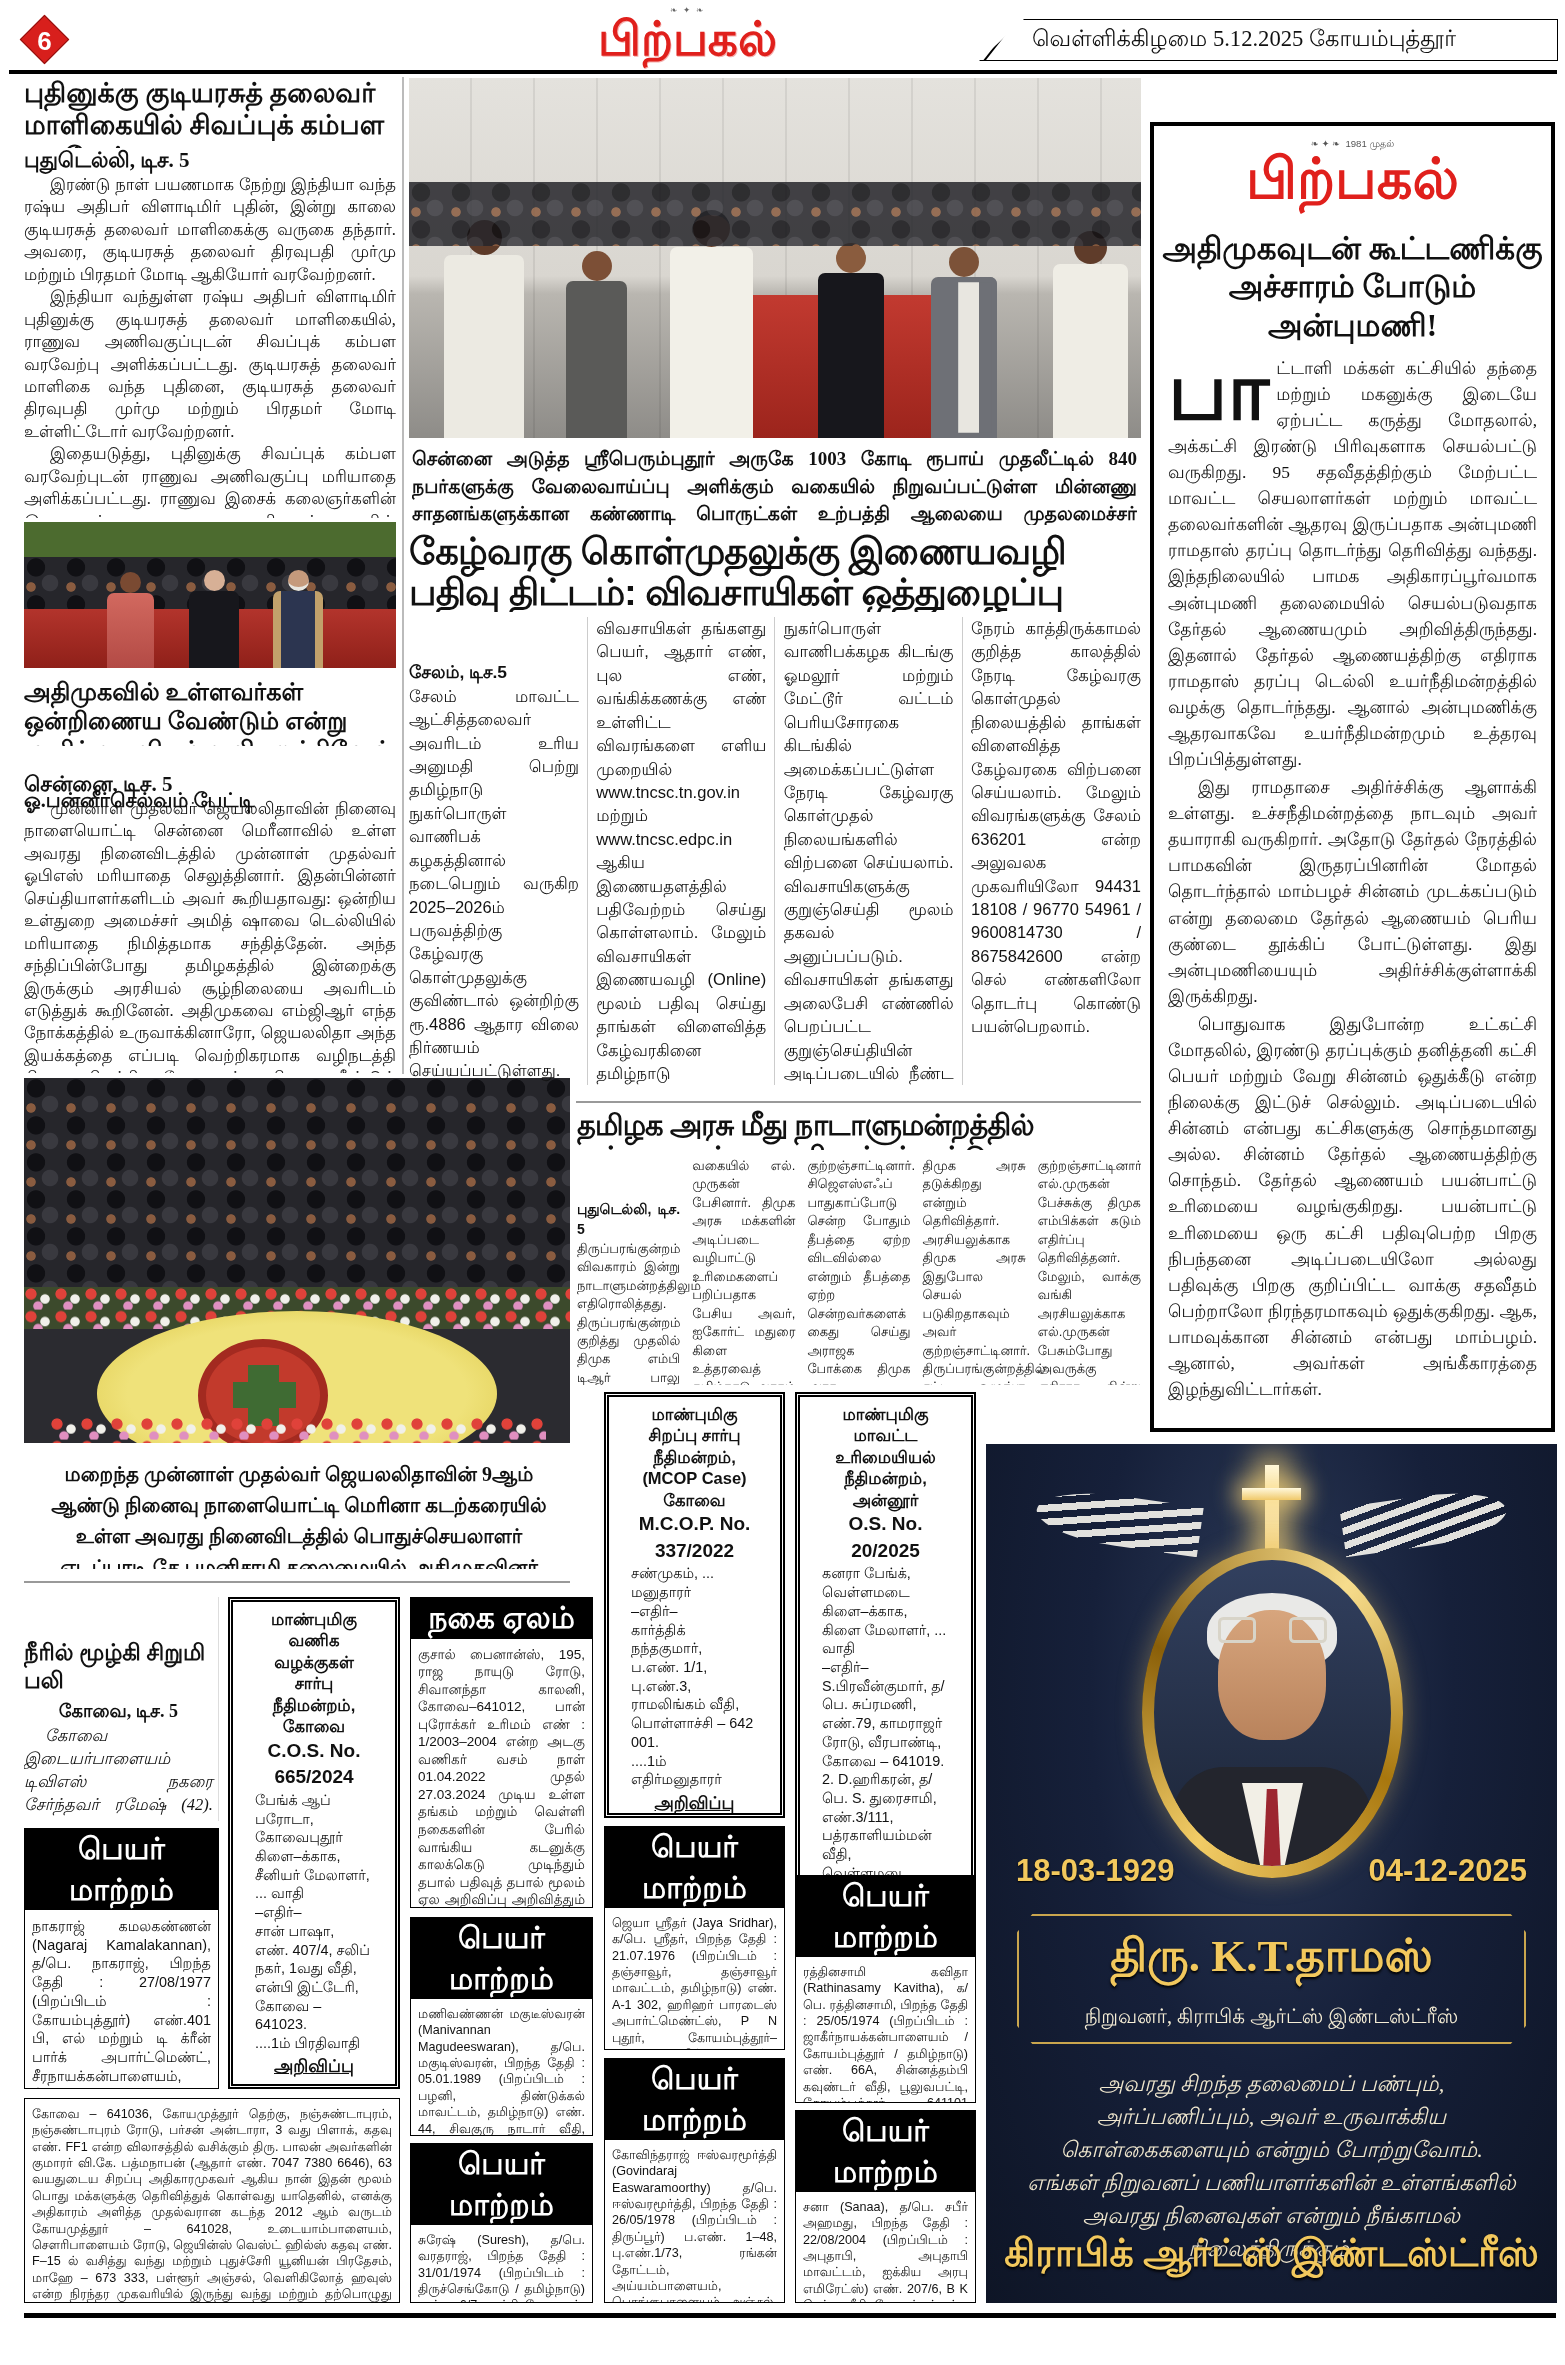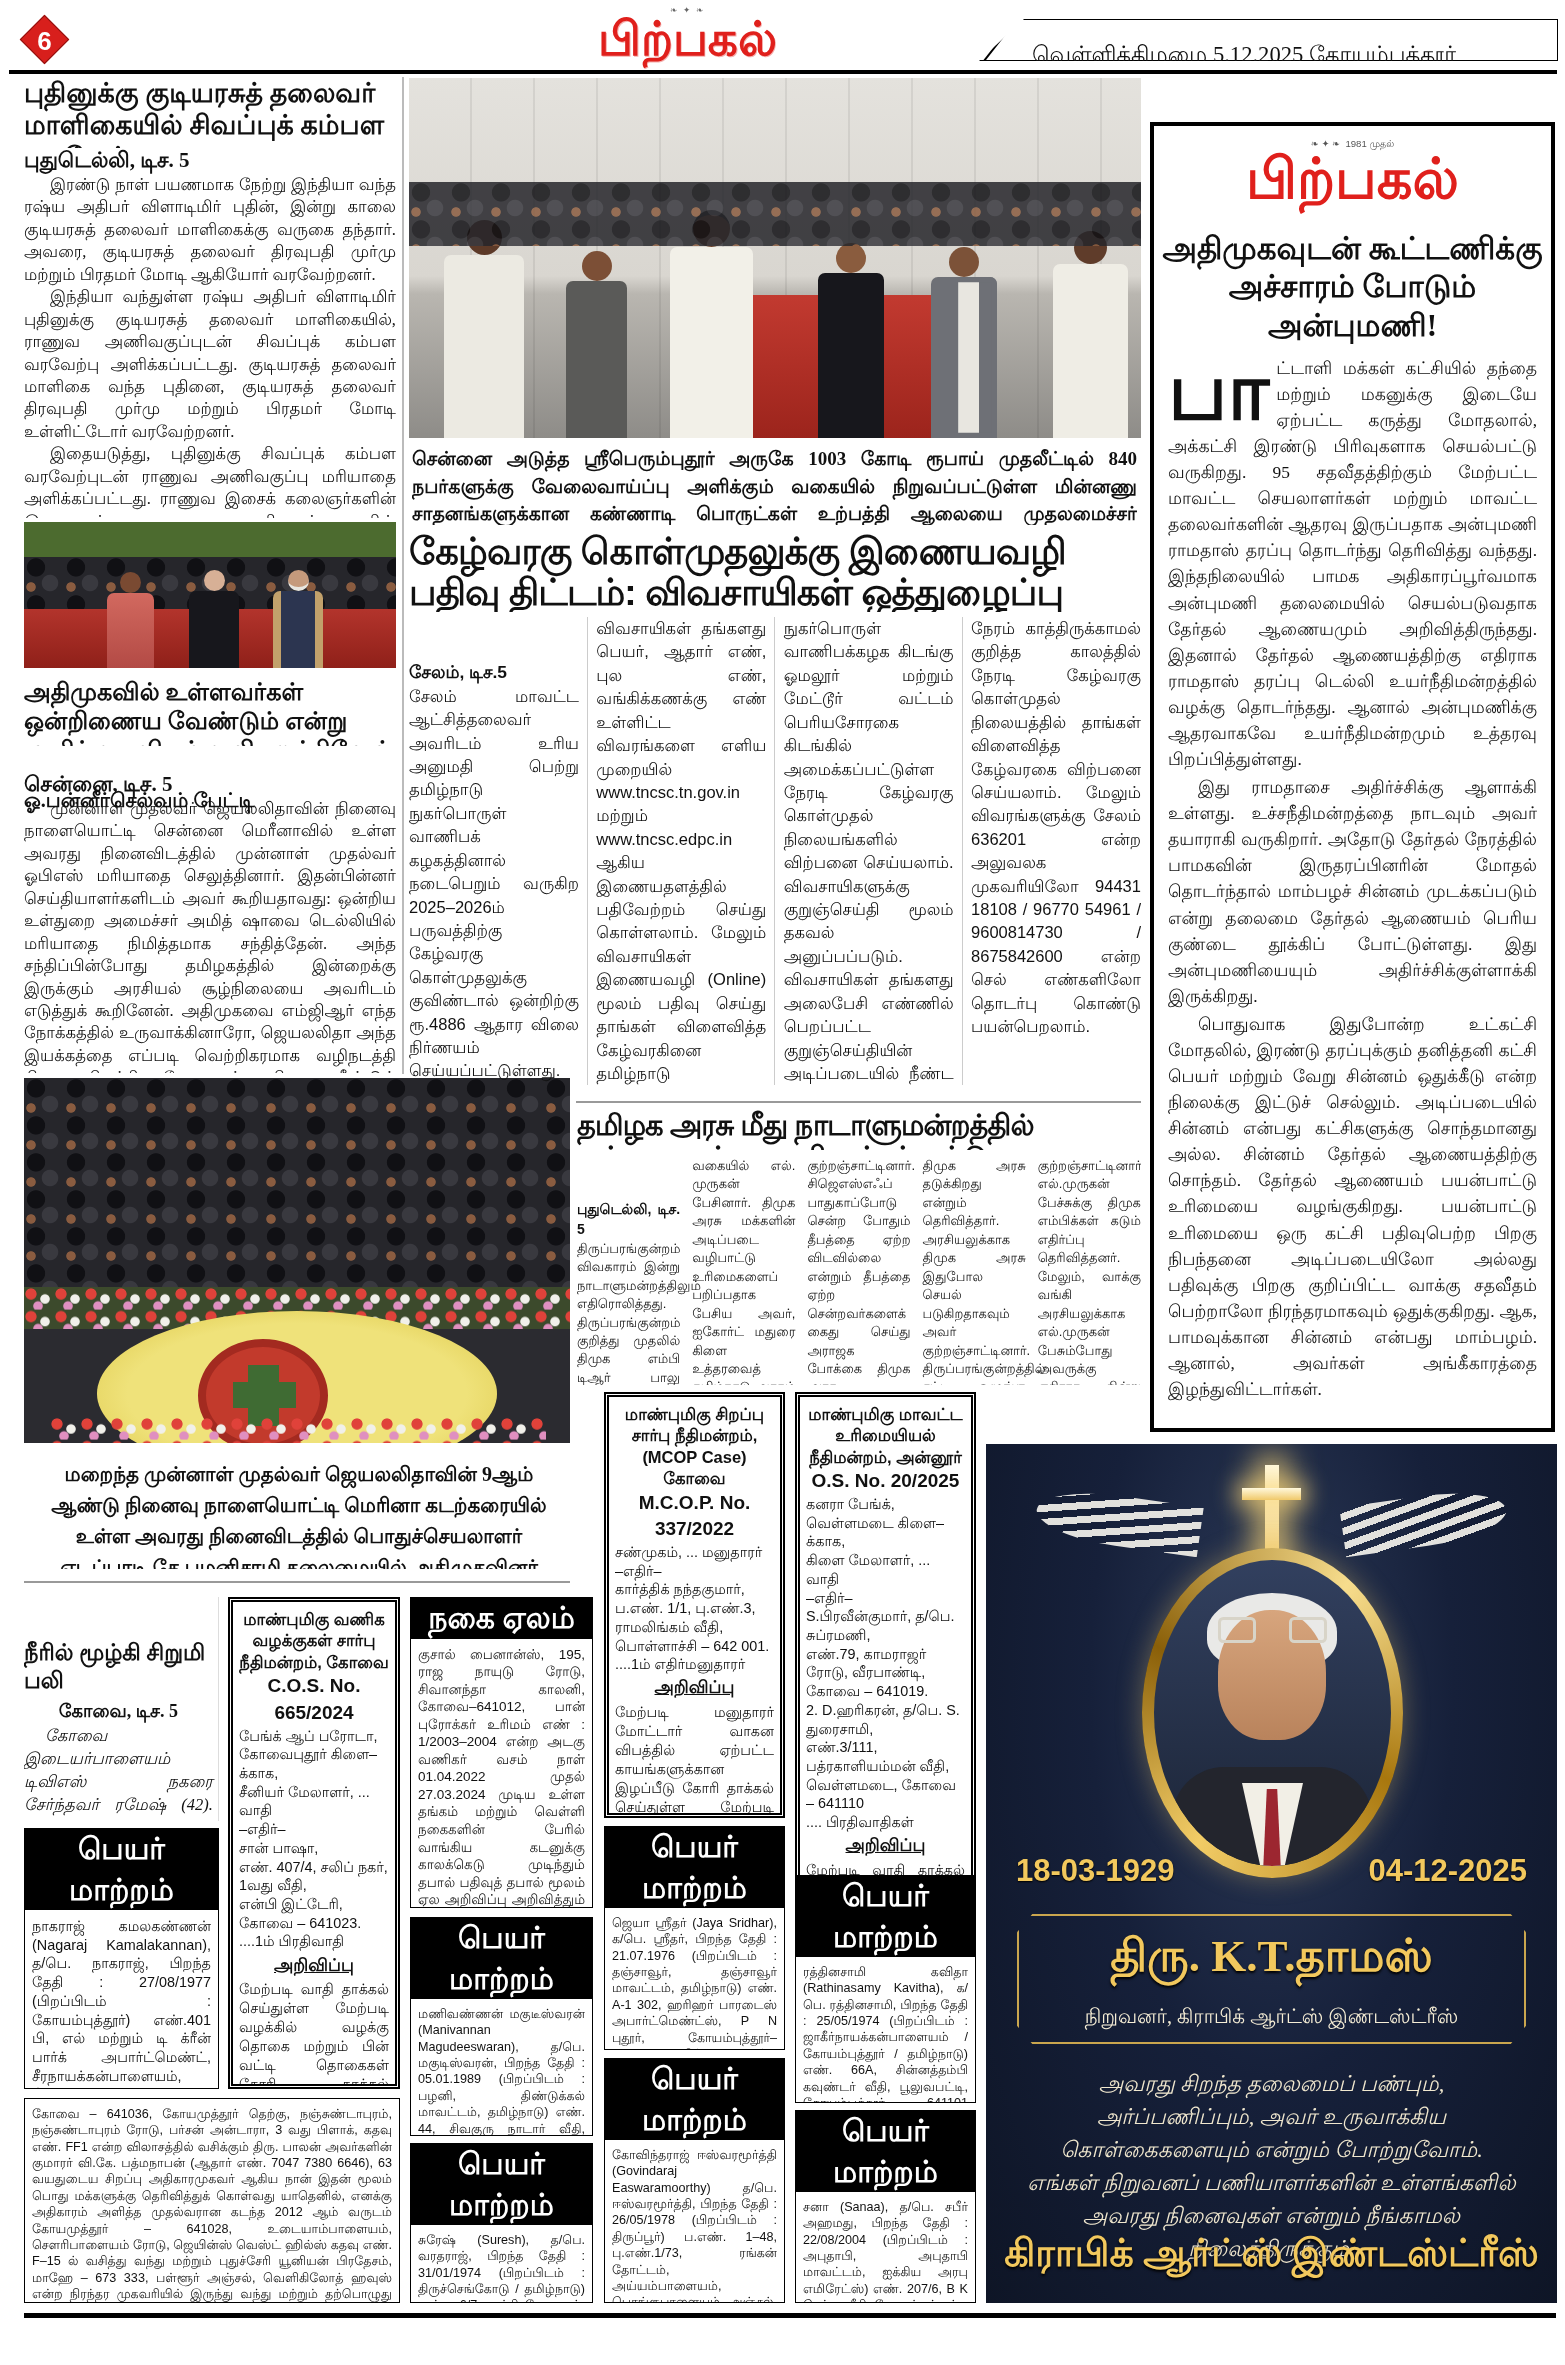--- a/index.html
+++ b/index.html
@@ -17,21 +17,21 @@
   .badge .diamond { position:absolute; left:6px; top:6px; width:35px; height:35px;
       background:#d81f1c; border:1.7px solid #8e0f0d; transform:rotate(45deg); }
   .badge .num { position:absolute; left:0; top:10.4px; width:47px; text-align:center;
       color:#fff; font: bold 26px "Liberation Sans", sans-serif; }
   .masthead { left:531px; top:5.2px; width:313px; text-align:center; }
   .masthead .emblem { font:8.7px "Liberation Sans",sans-serif; color:#666; letter-spacing:1.7px; }
   .masthead .title { font: bold 47px "Liberation Serif", serif; color:#e0201c; line-height:1.05;
       text-shadow:0.9px 0.9px 0 #f4b1af; }
   .datebox { left:979px; top:19px; width:579px; height:42px; border:1.7px solid #000;
       clip-path:polygon(45px 0, 100% 0, 100% 100%, 0 100%); }
-  .datebox .inner { position:absolute; left:52px; top:22px; font:22.6px "Liberation Serif",serif;text-align:right; }
+  .datebox .inner { position:absolute; left:52px; top:6px; font:22.6px "Liberation Serif",serif;text-align:right; }
   .datebox .slash { position:absolute; left:17.4px; top:-5.2px; width:1.7px; height:56px; background:#000;
       transform:rotate(38deg); }
   .toprule { left:8.7px; top:70px; width:1548px; height:3.5px; background:#000; }
 
   
   .headline1 { font: bold 27px/1.18 "Liberation Serif", serif; }
   .headline2 { font: bold 24px/1.2 "Liberation Serif", serif; }
   .dateline { font: bold 21px "Liberation Serif", serif; }
   .body19 { font: 16.5px/1.36 "Liberation Serif", serif; }
   .body19 p { text-indent:26px; }
@@ -59,21 +59,21 @@
      background-image: radial-gradient(circle at 7px 7px, #e89b27 5.2px, transparent 6px),
                        radial-gradient(circle at 19px 15.7px, #d8col 0, transparent 0),
                        radial-gradient(circle at 17.4px 17.4px, #c8442c 4.3px, transparent 5.2px);
      background-size: 26px 22.6px; }
 
   
   .ncbox { border:1.7px solid #000; background:#fff; }
   .ncbox .bar { background:#000; color:#fff; text-align:center;
       font: bold 30px/1.35 "Liberation Serif", serif; }
   .ncbox .nbody { padding:7px 7px 3.5px; font:14.4px/1.3 "Liberation Sans", sans-serif; text-align:justify; }
-  .notice { border:5.2px double #000; background:#fff; padding:7px 6px; }
+  .notice { border:5.2px double #000; background:#fff; padding:7px 22px; }
   .notice .ncourt { text-align:center; font: bold 16.5px/1.3 "Liberation Sans", sans-serif; }
   .notice .ncase { text-align:center; font: bold 19px/1.4 "Liberation Sans", sans-serif; }
   .notice .nparties { font:14.4px/1.3 "Liberation Sans", sans-serif; white-space:pre-line; }
   .notice .nsub { text-align:center; font: bold 17.4px "Liberation Sans", sans-serif;
       text-decoration:underline; margin:3.5px 0; }
   .notice .ntext { font:14.4px/1.32 "Liberation Sans", sans-serif; text-align:justify; }
 
   
   .edit { border:4.3px solid #000; background:#fff; }
   .edit .kicker { margin:8.7px 12px 0; background:#c9c9c9; text-align:center;

